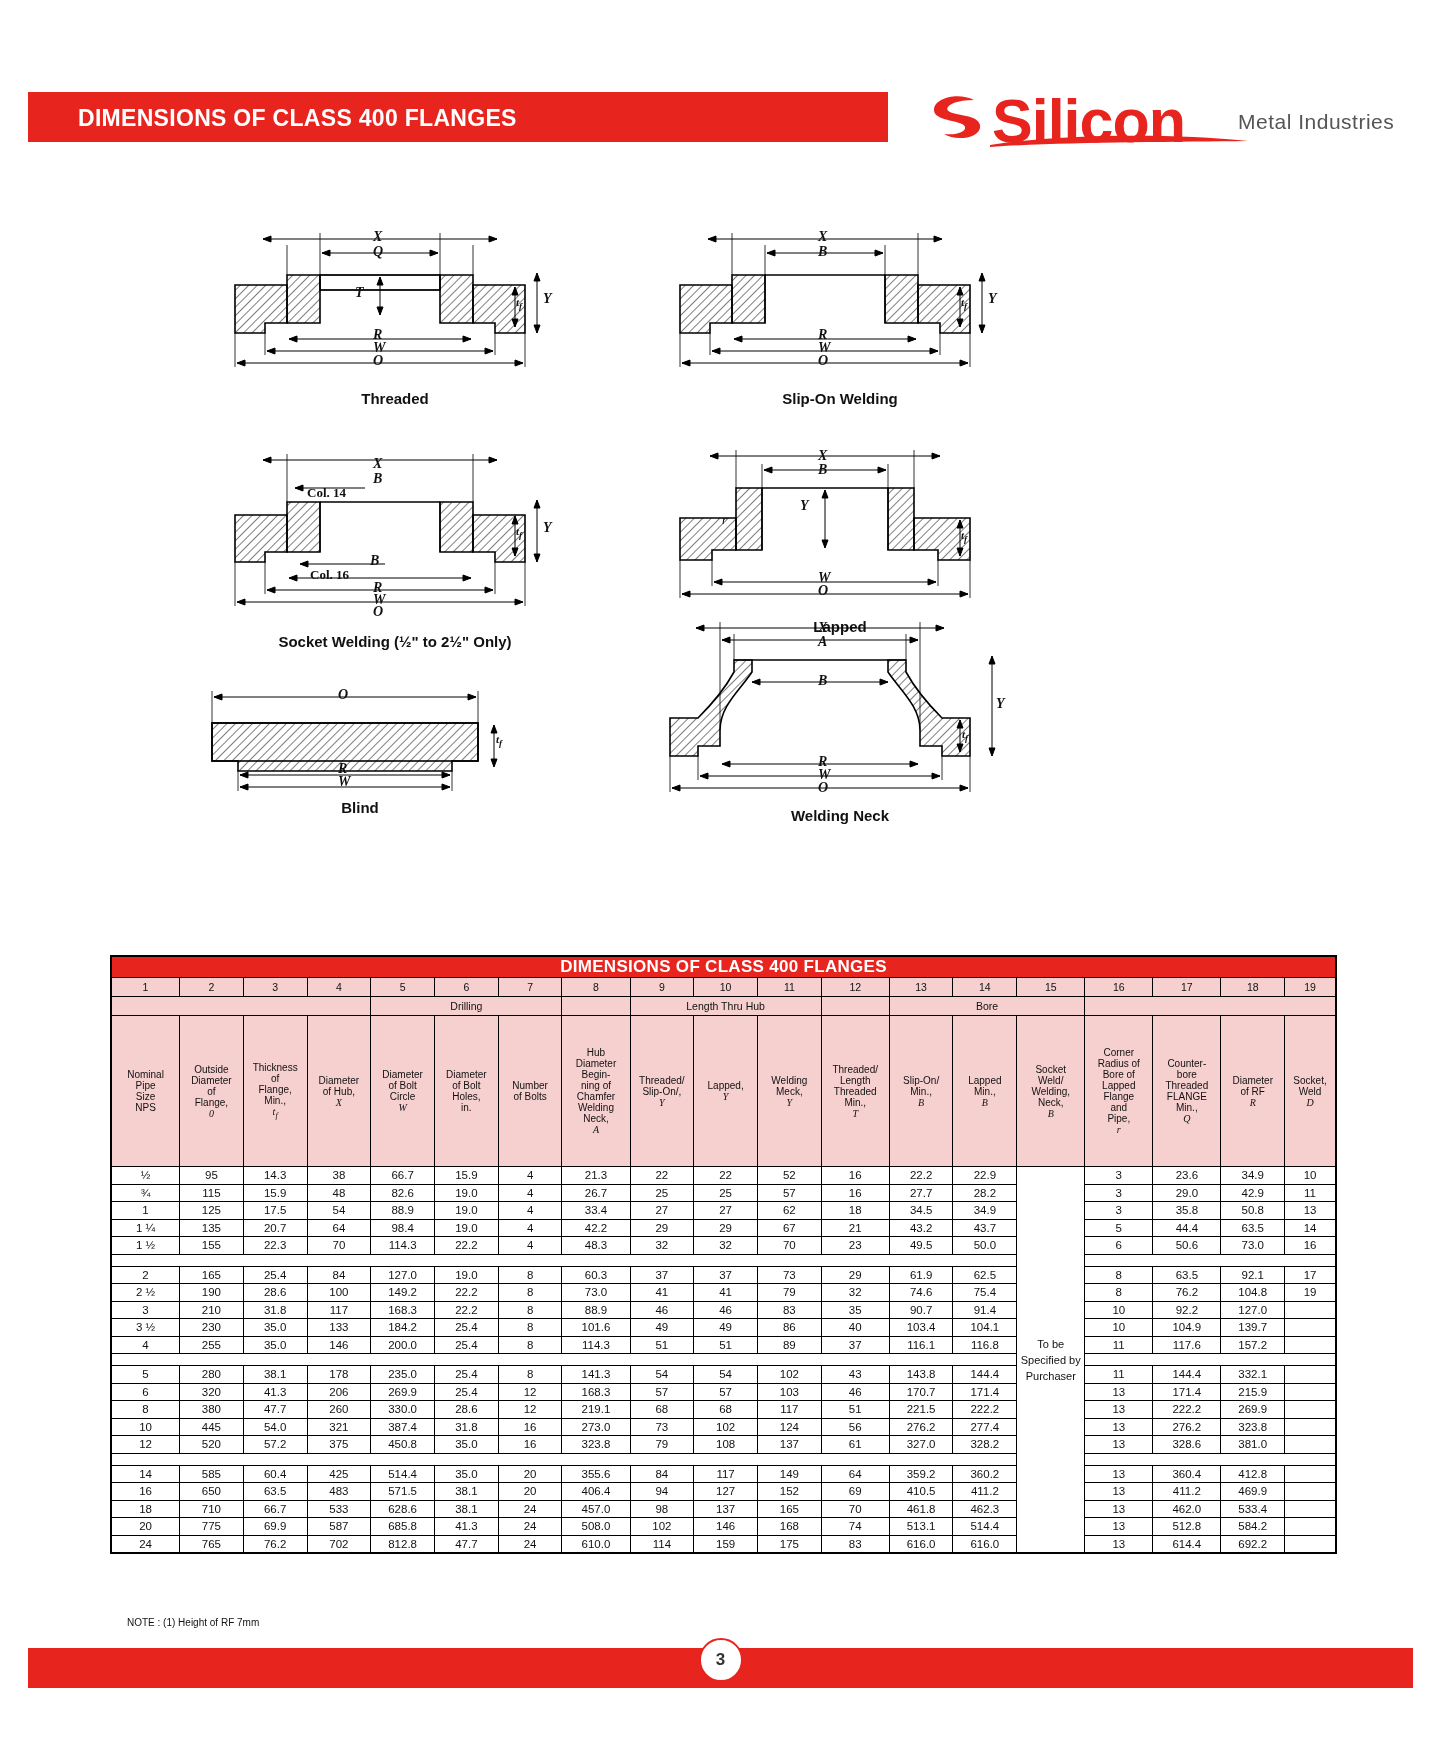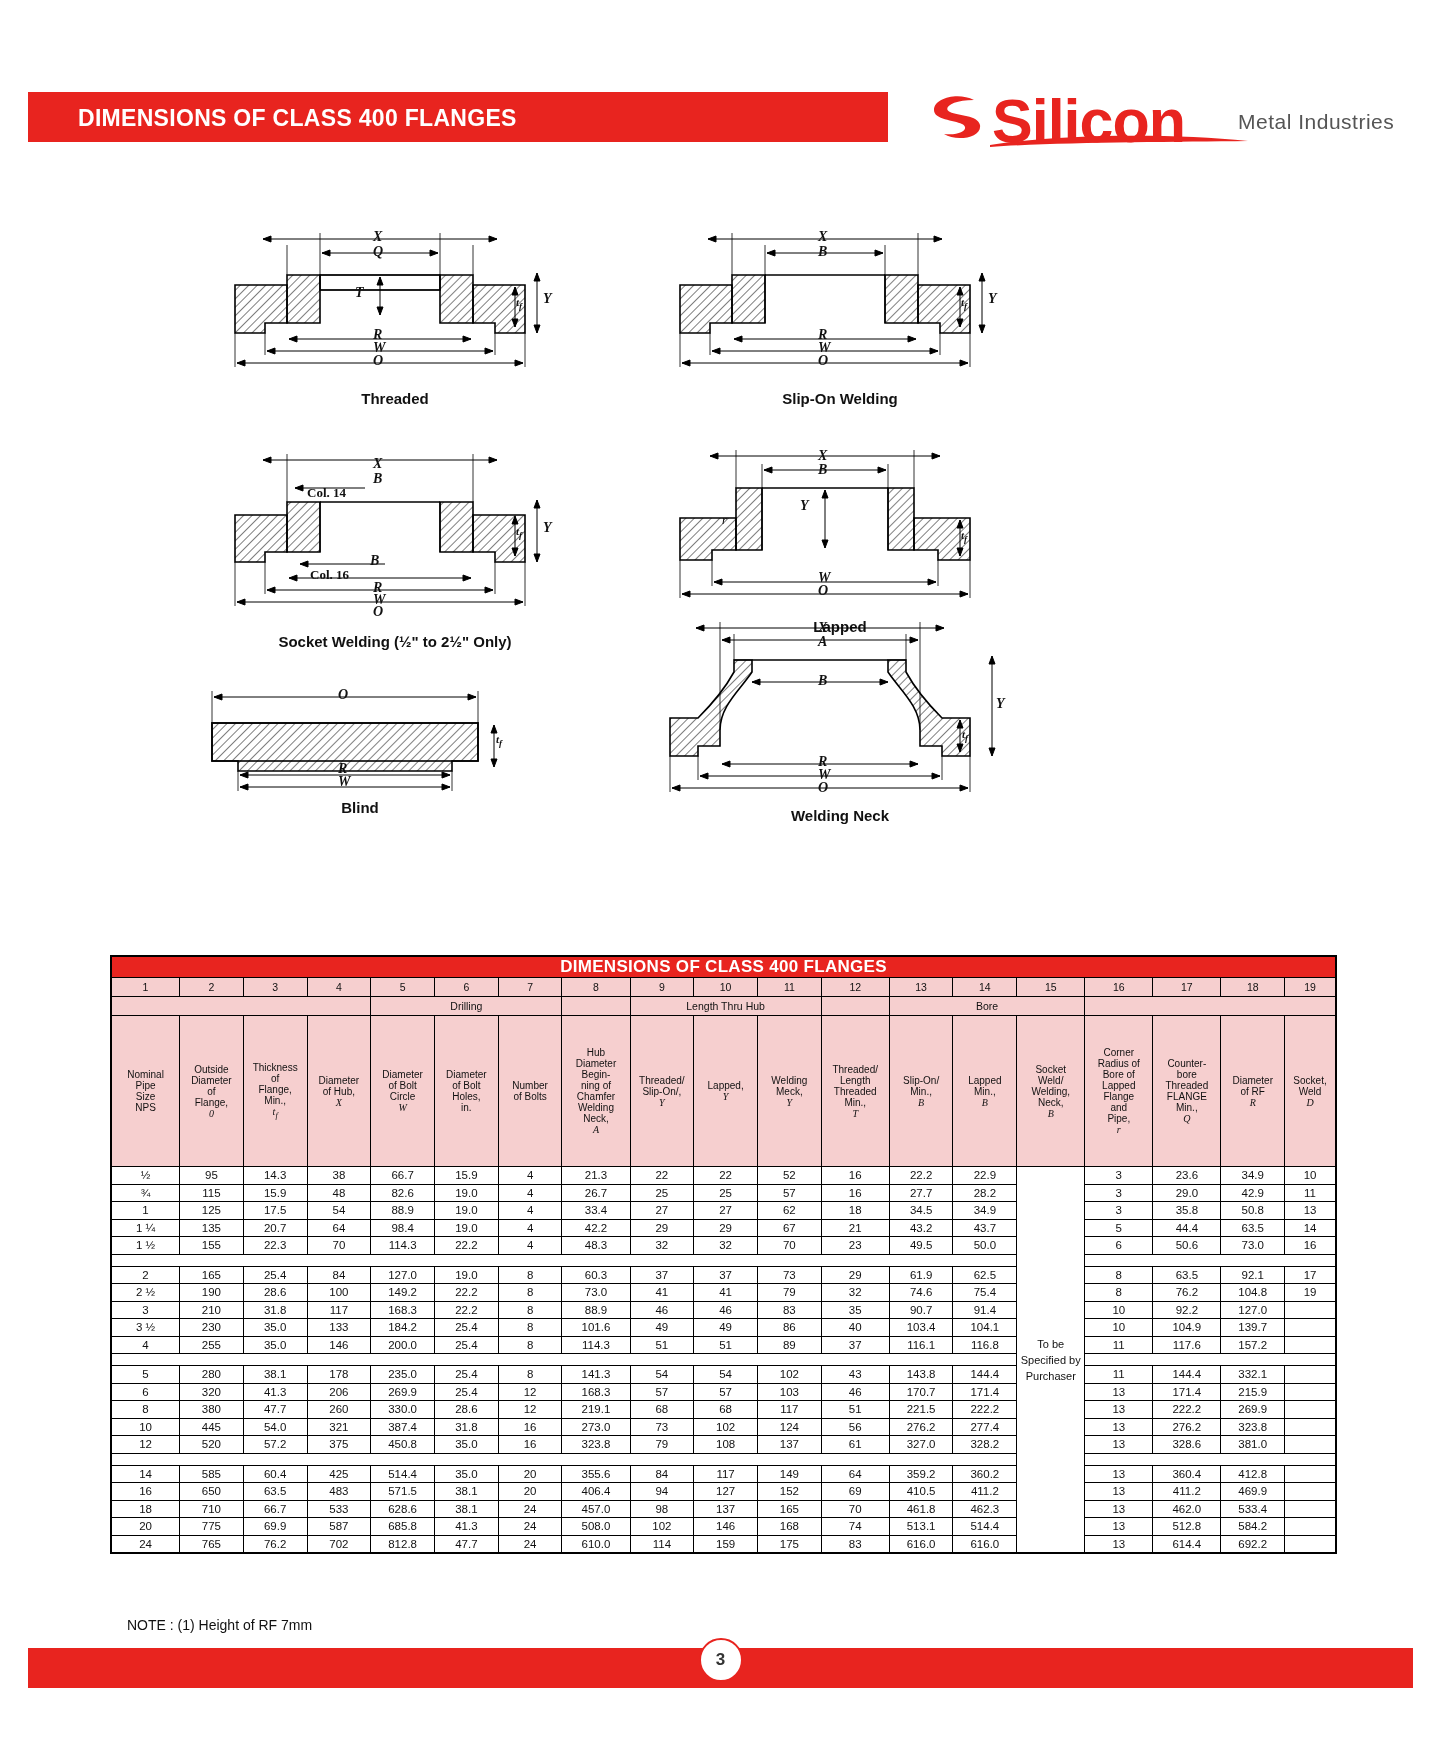--- a/index.html
+++ b/index.html
@@ -72,21 +72,21 @@
     background:#e8241f;color:#fff;font-size:17px;font-weight:bold;
     padding:7px 0;letter-spacing:.3px;
   }
   .colnum td{background:#f6cfcf;font-size:10.5px;height:18px;}
   .grouprow td{background:#f6cfcf;font-size:10.5px;height:18px;}
   .hdr td{background:#f6cfcf;font-size:10px;line-height:11px;padding:3px 1px;}
   .hdr td i{font-family:"Liberation Serif", serif;font-style:italic;}
   tbody td{background:#ffffff;height:16.5px;font-size:11.5px;}
   tbody tr.spacer td{height:11px;border-left:1px solid #000;border-right:1px solid #000;border-top:none;border-bottom:none;background:#fff;}
   .note{
-    position:absolute;left:112px;top:1617px;font-size:14px;color:#111;padding-left:15px;
+    position:absolute;left:112px;top:1617px;font-size:10px;color:#111;padding-left:15px;
   }
   
   .footer{
     position:absolute;left:28px;top:1648px;width:1385px;height:40px;
     background:#e8241f;
   }
   .footer-circle{
     position:absolute;left:50%;top:1638px;transform:translateX(-50%);
     width:40px;height:40px;border-radius:50%;
     background:#fff;border:2px solid #e8241f;

